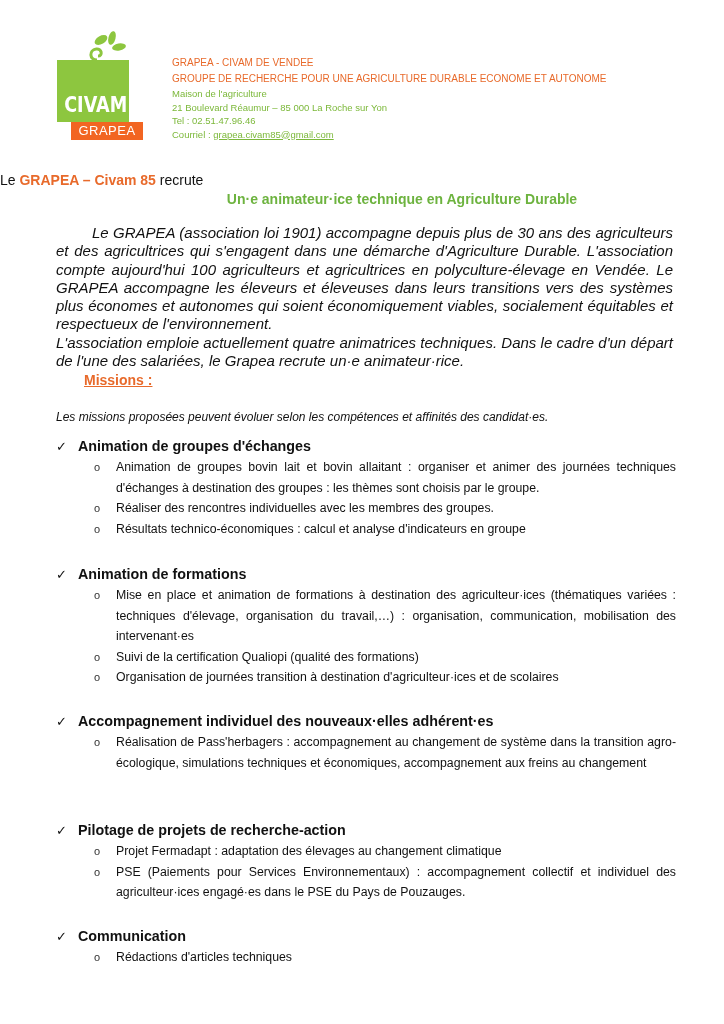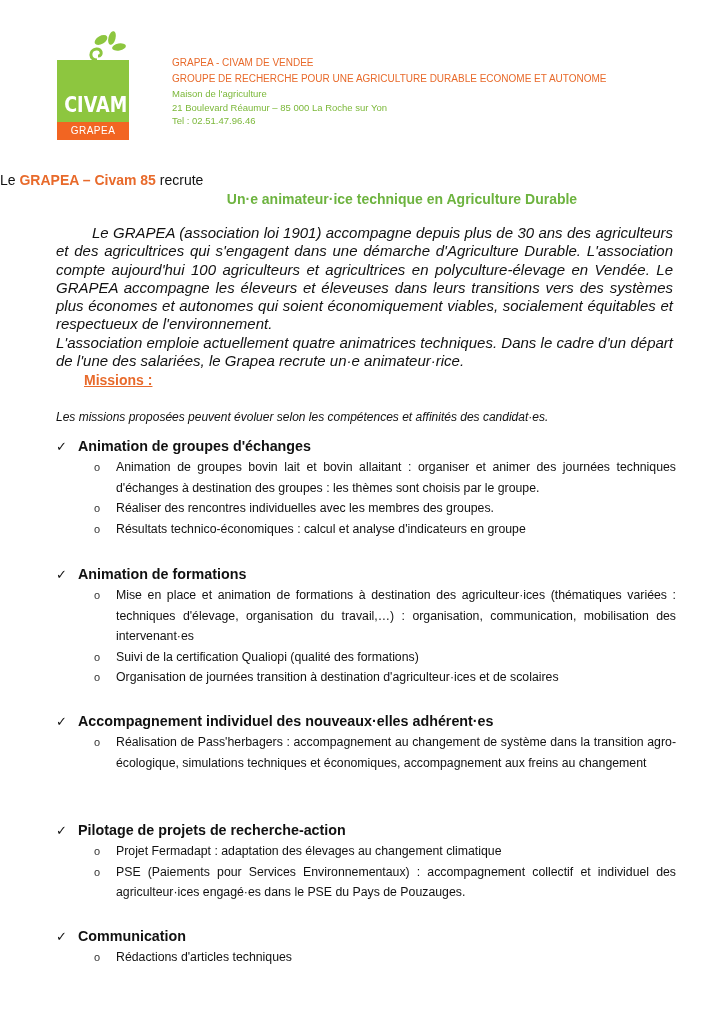--- a/index.html
+++ b/index.html
@@ -1,19 +1,19 @@
 <!DOCTYPE html>
 <html><head>
 <meta charset="utf-8">
 <style>
   html, body { margin:0; padding:0; background:#ffffff; }
   body { width:724px; height:1024px; position:relative; overflow:hidden; font-family:"Liberation Sans", sans-serif; color:#111; }
   .logo { position:absolute; left:57px; top:30px; width:88px; height:110px; }
   .logo .green { position:absolute; left:0; top:30px; width:72px; height:62px; background:#8dc63f; }
-  .logo .orange { position:absolute; left:0; top:92px; width:72px; height:18px; background:#f26522; color:#fff; font-size:10px; text-align:center; line-height:18px; letter-spacing:0.5px; }
+  .logo .orange { position:absolute; left:14px; top:92px; width:72px; height:18px; background:#f26522; color:#fff; font-size:13px; text-align:center; line-height:18px; letter-spacing:0.5px; }
   .logo .civam { position:absolute; left:0; top:62px; width:72px; text-align:center; color:#fff; font-weight:bold; font-size:22px; line-height:26px; font-family:"DejaVu Sans", sans-serif; transform:scaleX(0.8); }
   .logo svg { position:absolute; left:28px; top:0; }
   .hdr { position:absolute; left:172px; top:56px; font-size:9.5px; line-height:13.5px; }
   .hdr .o1 { color:#e86a2b; font-size:10px; margin-bottom:2px; }
   .hdr .o2 { color:#e86a2b; font-size:10px; margin-bottom:2px; }
   .hdr .g { color:#7cb83a; }
   .hdr a { color:#7cb83a; text-decoration:underline; }
   .title1 { position:absolute; top:172px; left:0; width:724px; text-align:left; font-size:14px; }
   .title1 .hl { color:#e86a2b; font-weight:bold; }
   .title2 { position:absolute; top:191px; left:0; width:724px; text-align:center; font-size:14px; color:#6db33f; font-weight:bold;padding-left:40px; }
@@ -43,20 +43,21 @@
   <div class="civam">CIVAM</div>
   <div class="orange">GRAPEA</div>
 </div>
 
 <div class="hdr">
   <div class="o1">GRAPEA - CIVAM DE VENDEE</div>
   <div class="o2">GROUPE DE RECHERCHE POUR UNE AGRICULTURE DURABLE ECONOME ET AUTONOME</div>
   <div class="g">Maison de l'agriculture</div>
   <div class="g">21 Boulevard Réaumur – 85 000 La Roche sur Yon</div>
   <div class="g">Tel : 02.51.47.96.46</div>
+  <div class="g"><span>Courriel : </span><a>grapea.civam85@gmail.com</a></div>
 </div>
 
 <div class="title1"><span>Le </span><span class="hl">GRAPEA – Civam 85</span><span> recrute</span></div>
 <div class="title2">Un·e animateur·ice technique en Agriculture Durable</div>
 
 <div class="intro">
   <p class="ind">Le GRAPEA (association loi 1901) accompagne depuis plus de 30 ans des agriculteurs et des agricultrices qui s'engagent dans une démarche d'Agriculture Durable. L'association compte aujourd'hui 100 agriculteurs et agricultrices en polyculture-élevage en Vendée. Le GRAPEA accompagne les éleveurs et éleveuses dans leurs transitions vers des systèmes plus économes et autonomes qui soient économiquement viables, socialement équitables et respectueux de l'environnement.</p>
   <p>L'association emploie actuellement quatre animatrices techniques. Dans le cadre d'un départ de l'une des salariées, le Grapea recrute un·e animateur·rice.</p>
 </div>
 

